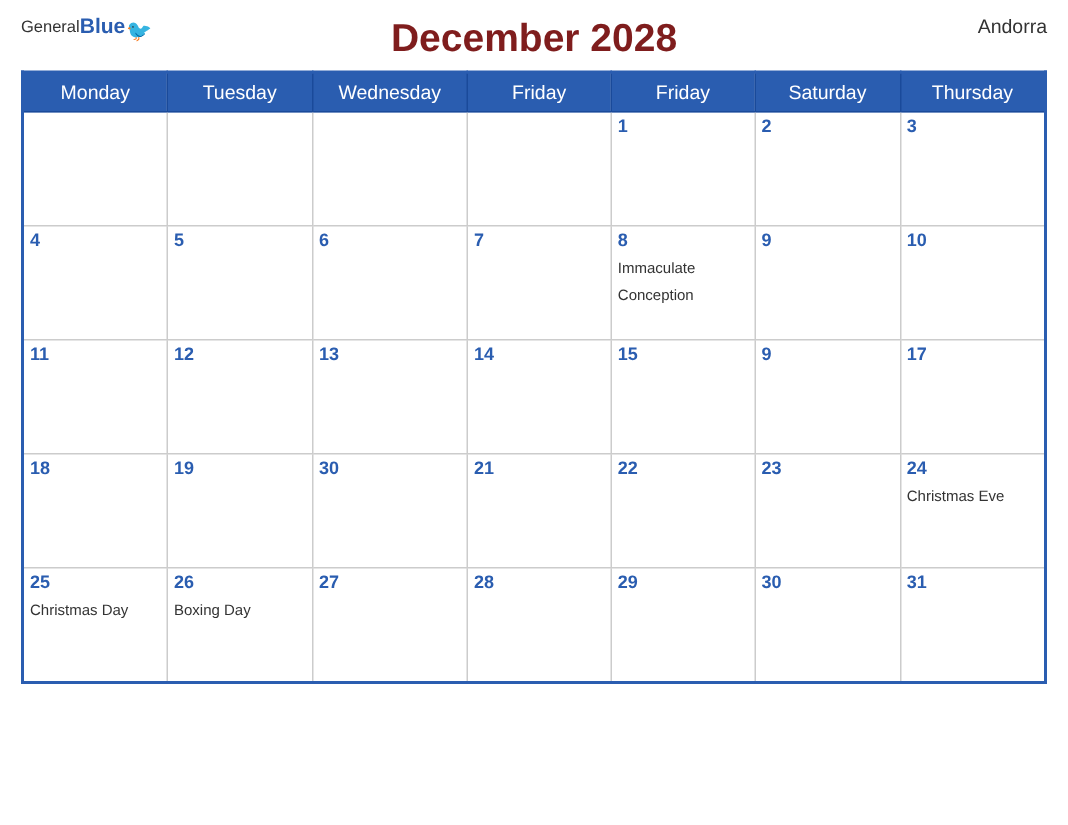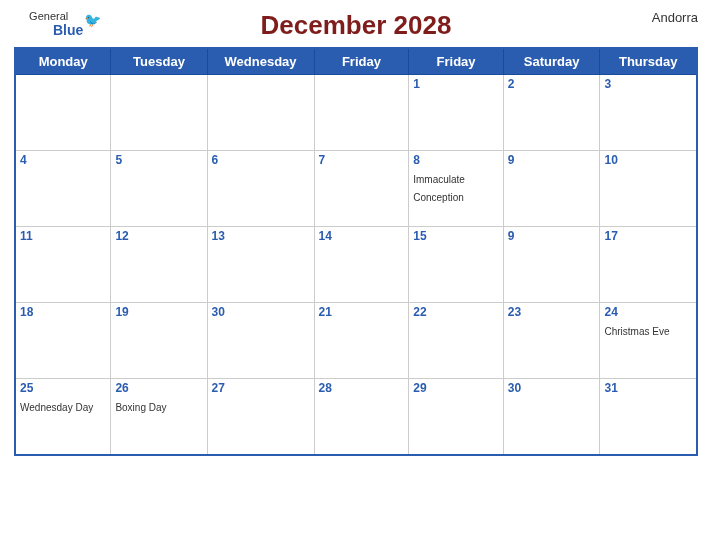--- a/index.html
+++ b/index.html
@@ -21,22 +21,22 @@
       align-items: center;
       justify-content: center;
       position: relative;
       margin-bottom: 6px;
     }
     .logo {
       position: absolute;
       left: 0;
       top: 0;
       display: flex;
-      flex-direction: column;
-      align-items: center;
+      flex-direction: row;
+      align-items: flex-end;
     }
     .logo-general {
       font-size: 11px;
       color: #333;
       font-weight: normal;
       line-height: 1.2;
     }
     .logo-blue {
       font-size: 14px;
       font-weight: bold;
@@ -64,21 +64,21 @@
     .calendar {
       width: 100%;
       border-collapse: collapse;
       border: 2px solid #2a5db0;
     }
     .calendar th {
       background-color: #2a5db0;
       color: #fff;
       text-align: center;
       font-size: 13px;
-      font-weight: bold;
+      font-weight: normal;
       padding: 5px 17px;
       border: 1px solid #1a4a9a;
     }
     .calendar td {
       border: 1px solid #ccc;
       vertical-align: top;
       width: calc(100% / 7);
       height: 76px;
       padding: 2px 4px;
       background: #fff;
@@ -96,21 +96,21 @@
       line-height: 1.3;
     }
   </style>
 </head>
 <body>
 
 <div class="page">
   <div class="header">
     <div class="logo">
       <span class="logo-general">General</span>
-      <div style="display:flex;align-items:center;margin-left:39px;">
+      <div style="display:flex;align-items:center;">
         <span class="logo-blue">Blue</span>
         <span class="logo-bird" style="font-size:14px;color:#2a5db0;">🐦</span>
       </div>
     </div>
     <h1 class="title">December 2028</h1>
     <span class="country">Andorra</span>
   </div>
 
   <table class="calendar">
     <thead>
@@ -199,21 +199,21 @@
           </td>
           <td>
             <span class="day-num">22</span>
           </td>
           <td>
             <span class="day-num">23</span>
           </td>
           <td><span class="day-num">24</span><span class="event">Christmas Eve</span></td>
         </tr>
         <tr>
-          <td><span class="day-num">25</span><span class="event">Wednesday Day</span></td>
+          <td><span class="day-num">25</span><span class="event">Christmas Day</span></td>
           <td><span class="day-num">26</span><span class="event">Boxing Day</span></td>
           <td>
             <span class="day-num">27</span>
           </td>
           <td>
             <span class="day-num">28</span>
           </td>
           <td>
             <span class="day-num">29</span>
           </td>

